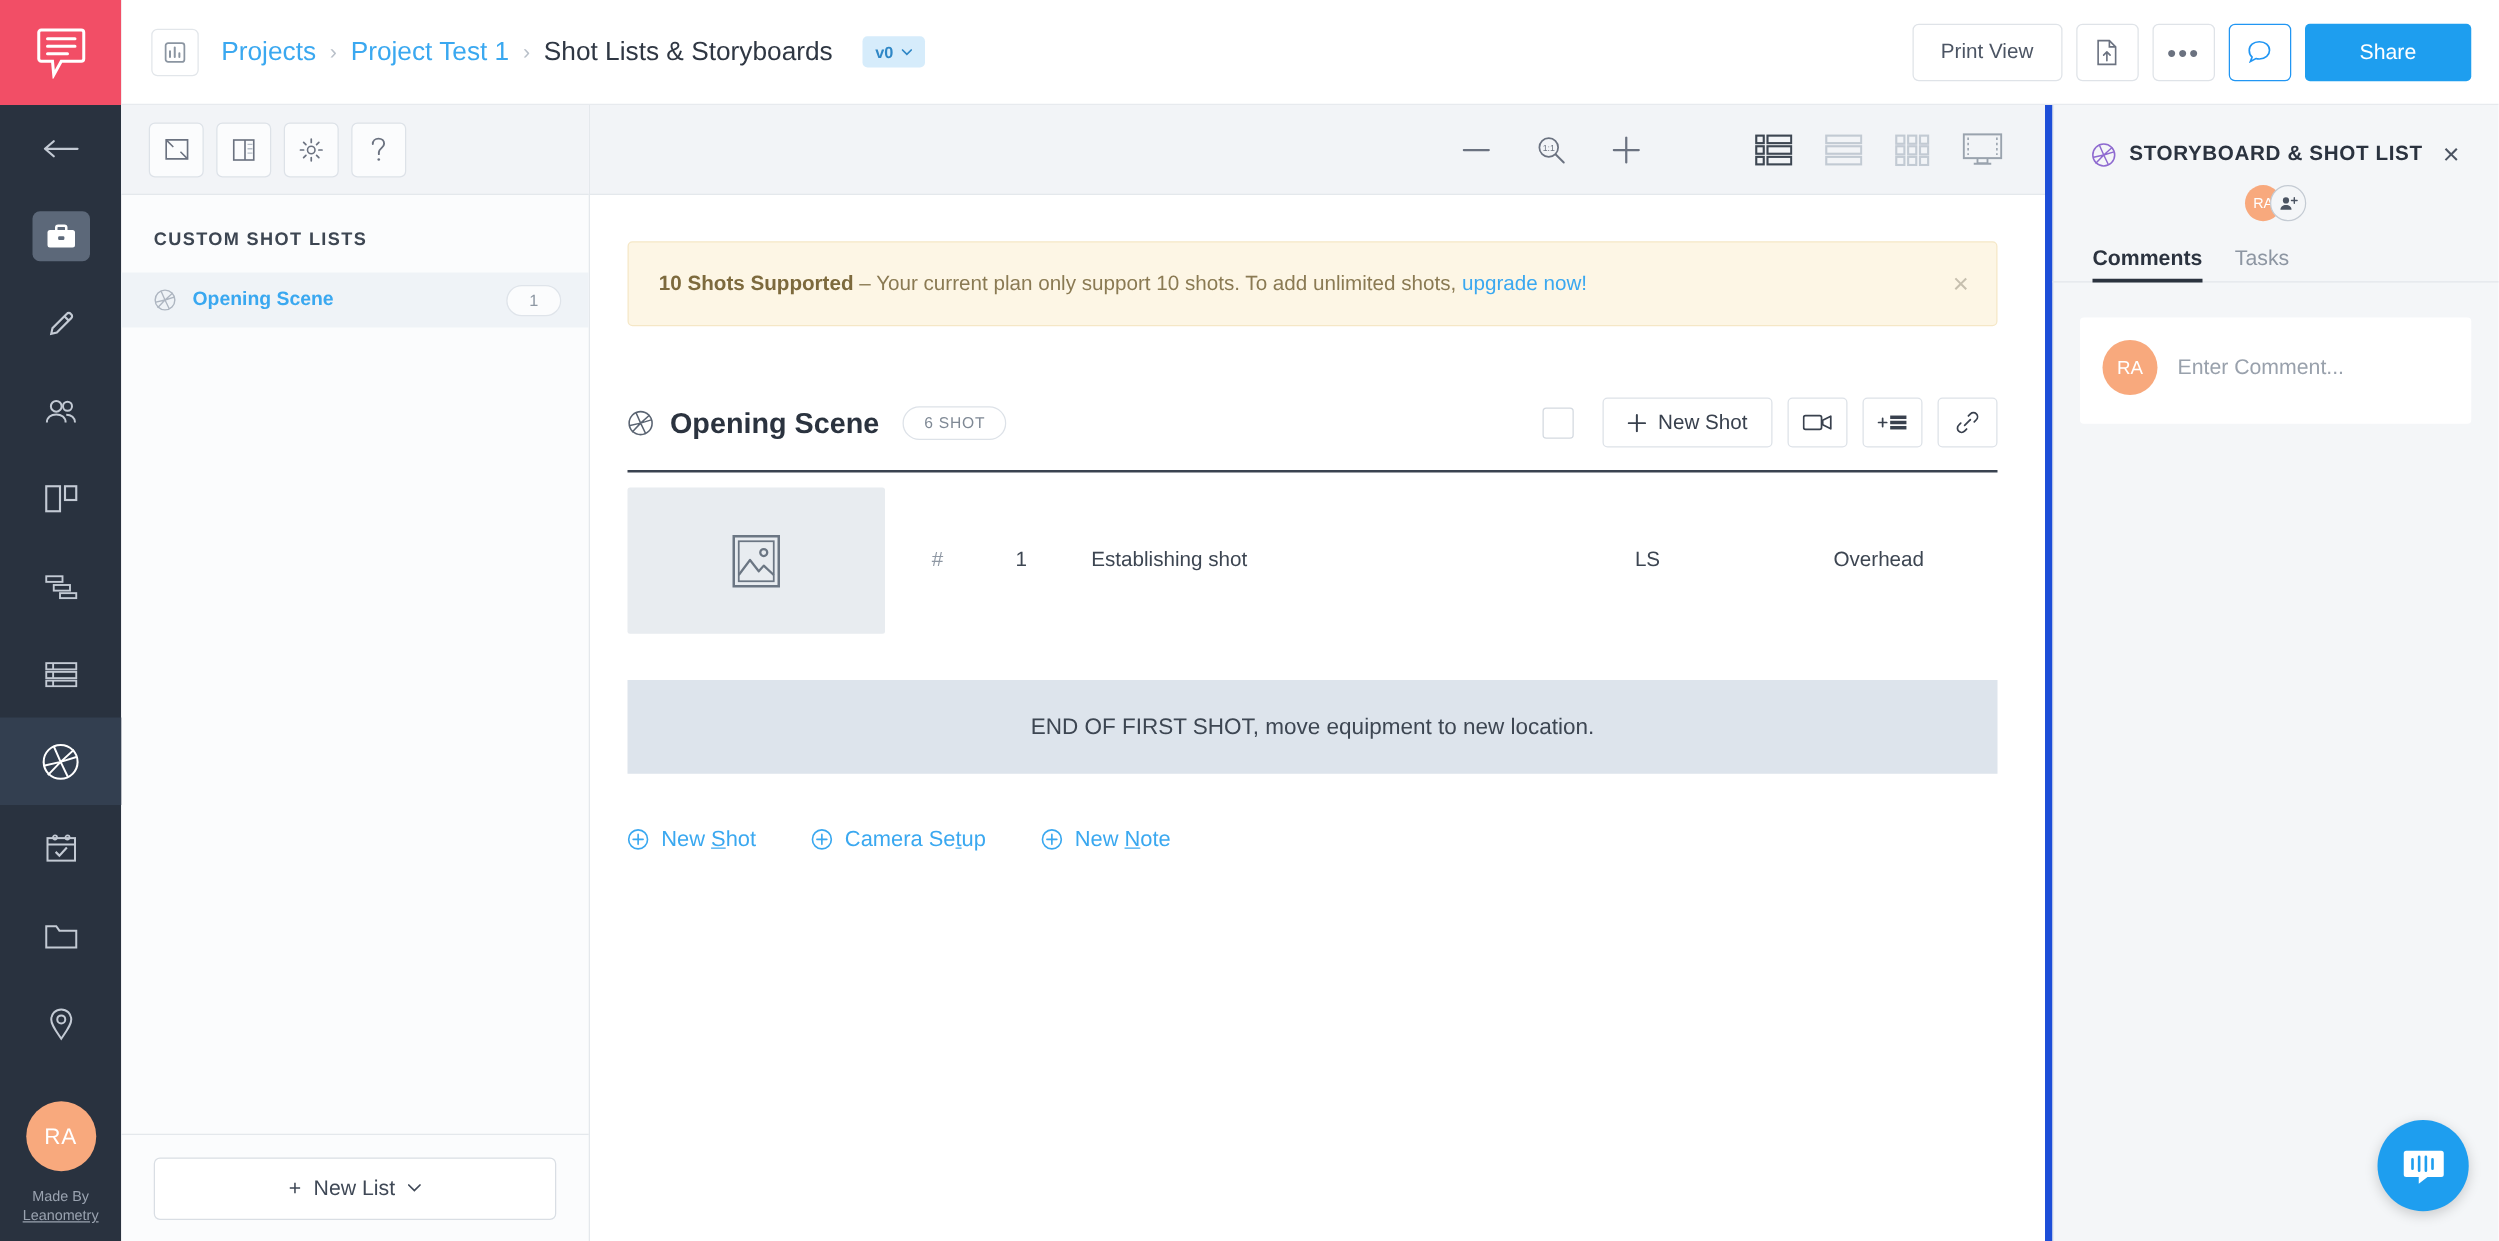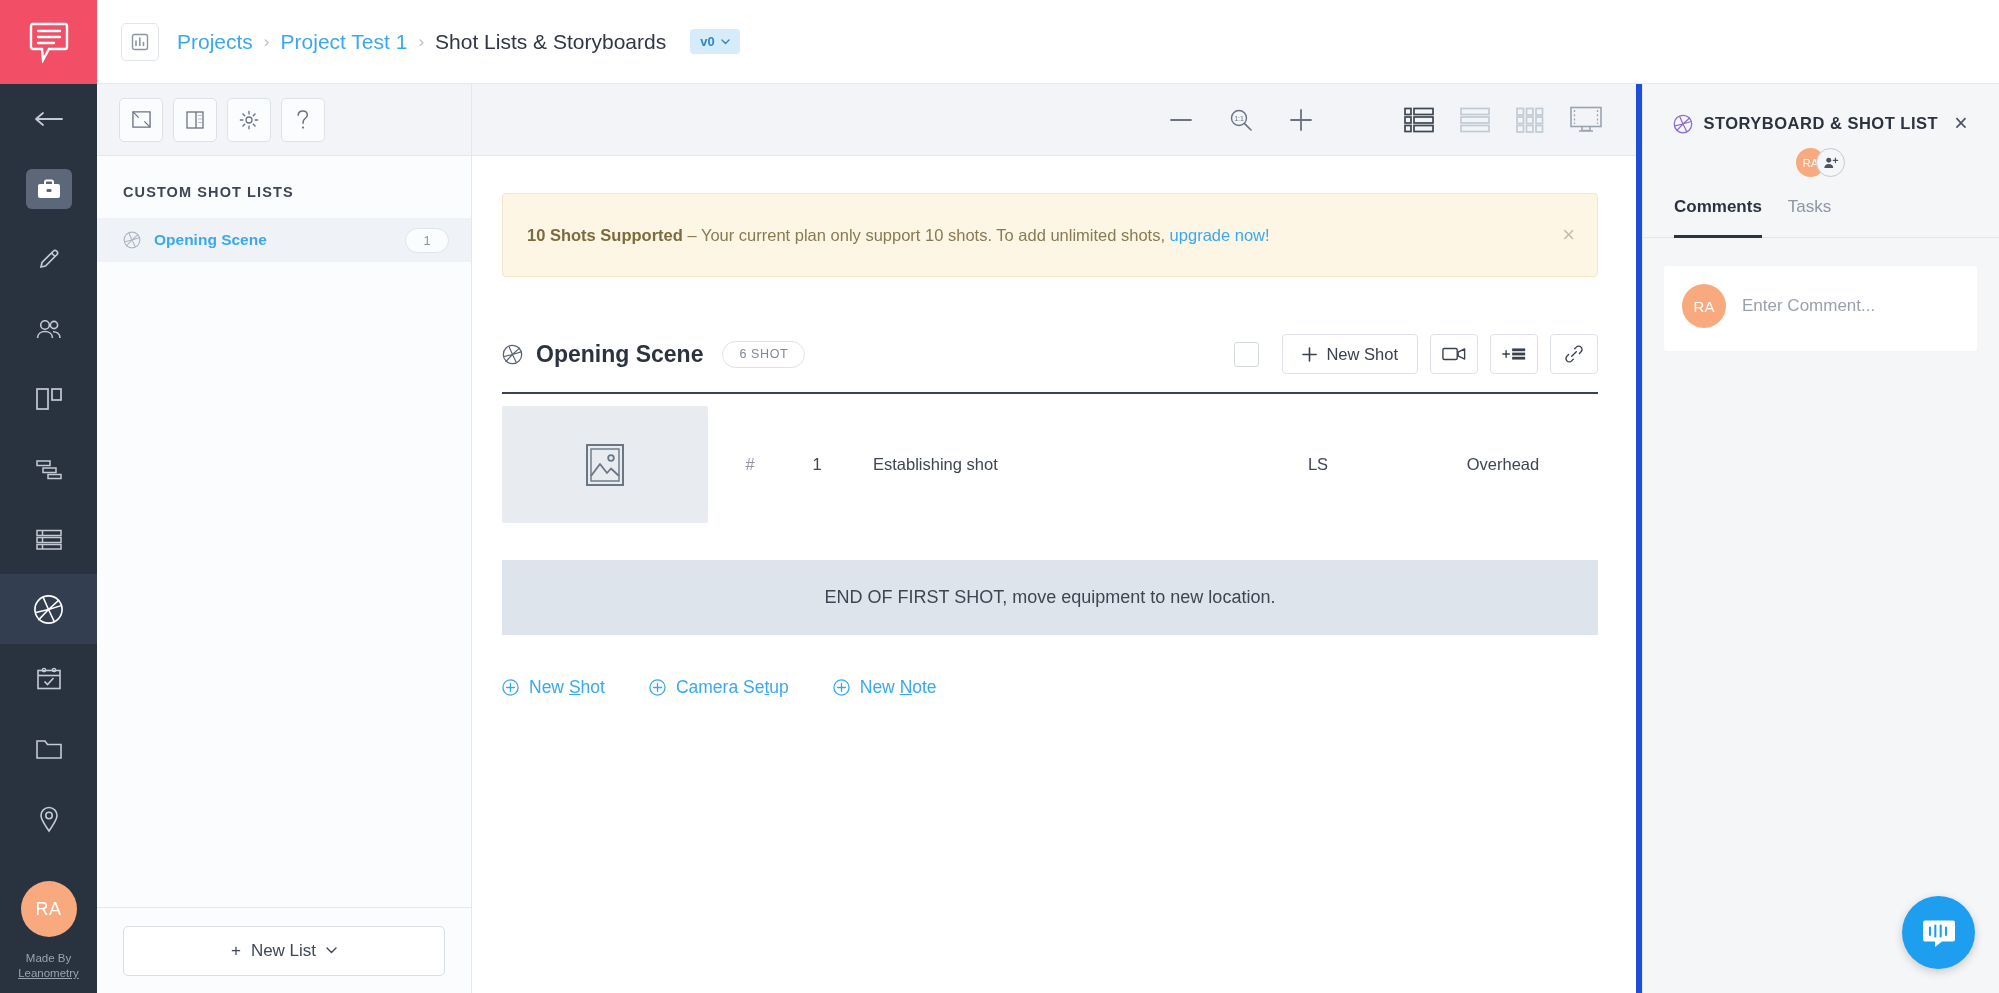--- a/index.html
+++ b/index.html
@@ -144,21 +144,21 @@
   }
   .zoomctl { display: flex; align-items: center; gap: 30px; margin-left: auto; }
   .zbtn { cursor: pointer; display: flex; align-items: center; justify-content: center; width: 30px; height: 30px; }
   .viewmodes { display: flex; align-items: center; gap: 26px; margin-left: 88px; }
   .vmode { cursor: pointer; display: flex; align-items: center; justify-content: center; }
 
   .center-scroll { flex: 1; overflow: hidden; padding: 0 0 0 0; position: relative; }
 
   .banner {
     margin: 37px 38px 0 30px; background: #fdf6e5; border: 1px solid #f5e7c6;
-    border-radius: 4px; height: 84px; display: flex; align-items: center;
+    border-radius: 4px; height: 68px; display: flex; align-items: center;
     padding: 0 22px 0 24px;
   }
   .banner-txt { font-size: 16.5px; color: #8a7a53; }
   .banner-txt b { color: #7d6a3d; font-weight: bold; }
   .banner-txt a { color: #3aa8f0; text-decoration: none; cursor: pointer; }
   .banner-x { margin-left: auto; color: #c6bfae; font-size: 22px; cursor: pointer; line-height: 1; }
 
   .scene-head {
     margin: 57px 38px 0 30px; display: flex; align-items: center;
     padding-bottom: 18px; border-bottom: 2px solid #3a4350;
@@ -242,21 +242,21 @@
   .cp-addperson {
     width: 29px; height: 29px; border-radius: 50%; background: #f4f6f8;
     border: 1px solid #c4cbd3; margin-left: -9px;
     display: flex; align-items: center; justify-content: center; cursor: pointer;
   }
   .cp-tabs {
     display: flex; align-items: flex-end; gap: 26px;
     padding: 20px 0 0 32px; border-bottom: 1px solid #e2e6ea;
   }
   .cp-tab {
-    font-size: 17px; color: #8d96a2; padding-bottom: 18px; cursor: pointer;
+    font-size: 17px; color: #8d96a2; padding-bottom: 6px; cursor: pointer;
     border-bottom: 3px solid transparent; margin-bottom: -1px;
   }
   .cp-tab.active { color: #2b333f; font-weight: bold; border-bottom-color: #2b333f; }
   .cp-commentbox {
     margin: 28px 22px 0 22px; background: #fff; border-radius: 3px;
     height: 85px; display: flex; align-items: flex-start; padding: 18px 18px;
     gap: 16px; cursor: text;
   }
   .cp-cb-av {
     width: 44px; height: 44px; border-radius: 50%; background: #f8a97d; color: #fff;
@@ -383,20 +383,39 @@
         <span class="crumb-sep">›</span>
         <span class="crumb-link">Project Test 1</span>
         <span class="crumb-sep">›</span>
         <span class="crumb-cur">Shot Lists &amp; Storyboards</span>
         <span class="ver-pill">
           <span>v0</span>
           <svg width="9" height="6" viewBox="0 0 9 6">
             <path d="M1 1l3.5 3.5L8 1" stroke="#2f87c6" stroke-width="1.4" fill="none" stroke-linecap="round"></path>
           </svg>
         </span>
+      </div>
+      <div class="topbar-right">
+        <div class="tb-btn">Print View</div>
+        <div class="tb-icon-btn">
+          <svg width="19" height="22" viewBox="0 0 19 22">
+            <path d="M2.5 1.5h9l5 5v14h-14z" stroke="#6b7280" stroke-width="1.3" fill="none"></path>
+            <path d="M11.5 1.5v5h5" stroke="#6b7280" stroke-width="1.3" fill="none"></path>
+            <path d="M9.5 17.5v-7M9.5 10.5l-2.6 2.6M9.5 10.5l2.6 2.6" stroke="#6b7280" stroke-width="1.3" fill="none" stroke-linecap="round"></path>
+          </svg>
+        </div>
+        <div class="tb-icon-btn">
+          <span class="dots">●●●</span>
+        </div>
+        <div class="tb-icon-btn accent">
+          <svg width="21" height="21" viewBox="0 0 22 22">
+            <path d="M11 2.5c5 0 8.5 3.2 8.5 7.2S16 17 11 17c-1 0-2-.1-2.9-.4L3.5 19l1.4-3.6C3.2 14 2.5 12 2.5 9.7 2.5 5.7 6 2.5 11 2.5z" stroke="#2196f3" stroke-width="1.4" fill="none"></path>
+          </svg>
+        </div>
+        <div class="tb-share">Share</div>
       </div>
     </div>
 
     <div class="body-row">
 
       <div class="listpanel">
         <div class="lp-toolbar">
           <div class="lp-tb-btn">
             <svg width="21" height="19" viewBox="0 0 22 20">
               <path d="M2 2h18v16H2z" stroke="#6b7280" stroke-width="1.4" fill="none"></path>

